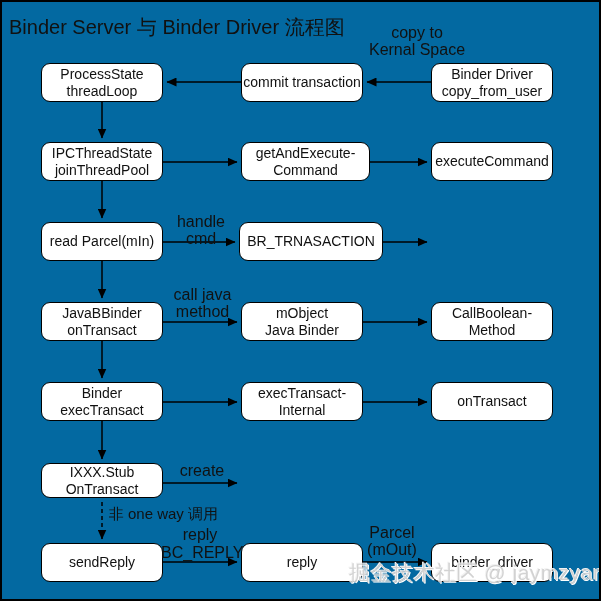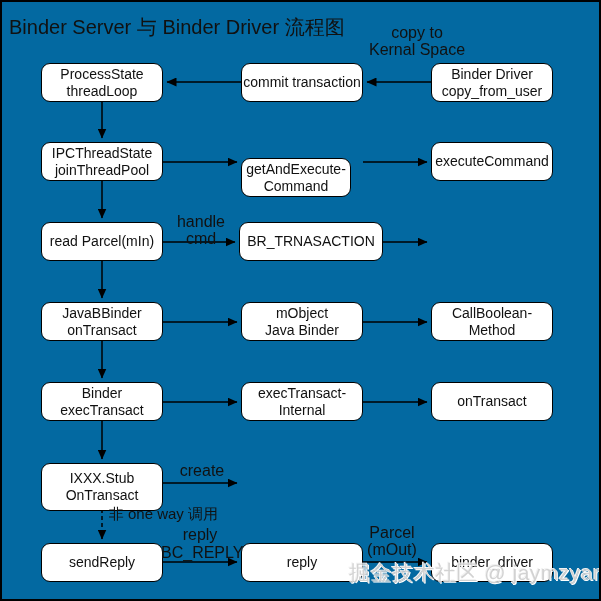--- a/index.html
+++ b/index.html
@@ -112,50 +112,52 @@
   </svg>
 
   <div class="node" style="left:39px;top:61px;width:122px;height:39px">ProcessState
 threadLoop</div>
   <div class="node" style="left:239px;top:61px;width:122px;height:39px">commit transaction</div>
   <div class="node" style="left:429px;top:61px;width:122px;height:39px">Binder Driver
 copy_from_user</div>
 
   <div class="node" style="left:39px;top:140px;width:122px;height:39px">IPCThreadState
 joinThreadPool</div>
-  <div class="node" style="left:239px;top:156px;width:110px;height:39px">getAndExecute-
+  <div class="node" style="left:239px;top:140px;width:129px;height:39px">getAndExecute-
 Command</div>
   <div class="node" style="left:429px;top:140px;width:122px;height:39px">executeCommand</div>
 
   <div class="node" style="left:39px;top:220px;width:122px;height:39px">read Parcel(mIn)</div>
   <div class="node" style="left:237px;top:220px;width:144px;height:39px">BR_TRNASACTION</div>
 
   <div class="node" style="left:39px;top:300px;width:122px;height:39px">JavaBBinder
 onTransact</div>
   <div class="node" style="left:239px;top:300px;width:122px;height:39px">mObject
 Java Binder</div>
   <div class="node" style="left:429px;top:300px;width:122px;height:39px">CallBoolean-
 Method</div>
 
   <div class="node" style="left:39px;top:380px;width:122px;height:39px">Binder
 execTransact</div>
   <div class="node" style="left:239px;top:380px;width:122px;height:39px">execTransact-
 Internal</div>
   <div class="node" style="left:429px;top:380px;width:122px;height:39px">onTransact</div>
 
-  <div class="node" style="left:39px;top:461px;width:122px;height:48px">IXXX.Stub
+  <div class="node" style="left:39px;top:461px;width:122px;height:35px">IXXX.Stub
 OnTransact</div>
 
   <div class="node" style="left:39px;top:541px;width:122px;height:39px">sendReply</div>
   <div class="node" style="left:239px;top:541px;width:122px;height:39px">reply</div>
   <div class="node" style="left:429px;top:541px;width:122px;height:39px">binder_driver</div>
 
   <div class="edge-label" style="left:355px;top:22px;width:120px">copy to
 Kernal Space</div>
   <div class="edge-label" style="left:160px;top:211px;width:78px">handle cmd</div>
+  <div class="edge-label" style="left:163px;top:284px;width:75px">call java
+method</div>
   <div class="edge-label" style="left:175px;top:460px;width:50px">create</div>
   <div class="edge-label" style="left:104px;top:503px;width:112px;text-align:right;font-size:15px">非 one way 调用</div>
   <div class="edge-label" style="left:170px;top:524px;width:56px">reply</div>
   <div class="edge-label" style="left:159px;top:542px;width:80px">BC_REPLY</div>
   <div class="edge-label" style="left:360px;top:522px;width:60px">Parcel
 (mOut)</div>
 
   <div class="watermark">掘金技术社区 @ jaymzyang</div>
 </div>
 

